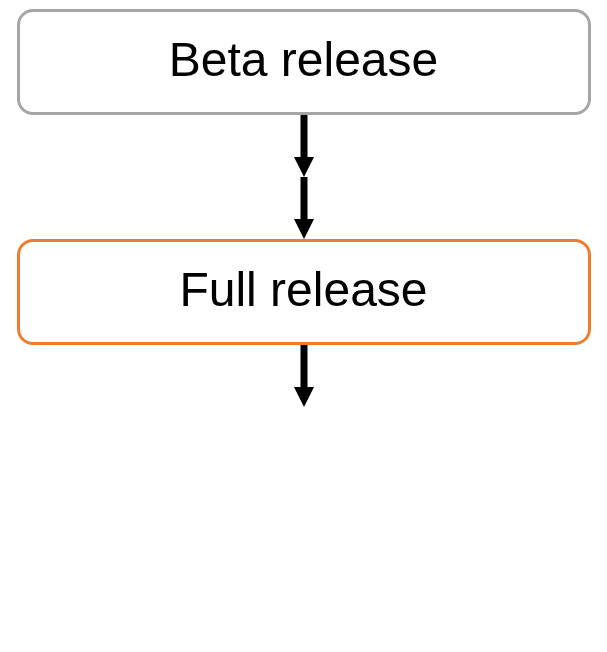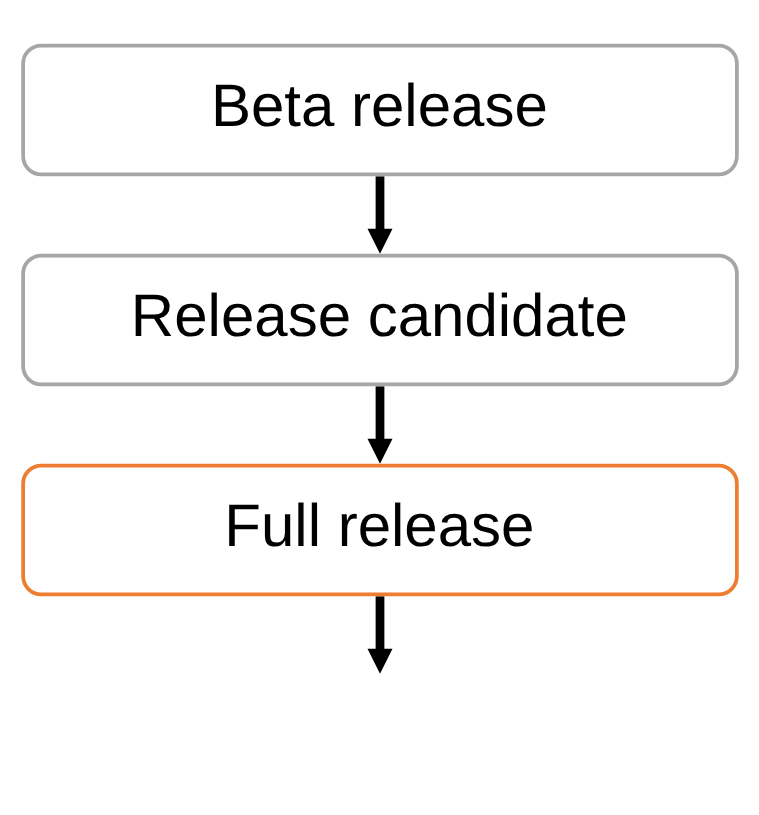--- a/index.html
+++ b/index.html
@@ -8,21 +8,21 @@
     background: #ffffff;
   }
   .canvas {
     position: relative;
     width: 607px;
     height: 652px;
     background: var(--background, #ffffff);
     font-family: "Liberation Sans", "DejaVu Sans", sans-serif;
     overflow: hidden;
     box-sizing: border-box;
-    padding-top: 35px;
+    padding-top: 9px;
     display: flex;
     flex-direction: column;
     align-items: center;
   }
   .node {
     box-sizing: border-box;
     width: 574px;
     height: 106px;
     border: 3px solid var(--node-border, #A6A6A6);
     border-radius: 16px;
@@ -64,23 +64,20 @@
     <span class="label">Beta release</span>
   </div>
 
   <div class="connector">
     <svg width="22" height="62" viewBox="0 0 22 62" aria-hidden="true">
       <rect x="7.5" y="0" width="7" height="44" fill="currentColor"></rect>
       <polygon points="1,42 21,42 11,62" fill="currentColor"></polygon>
     </svg>
   </div>
 
-  <div class="node">
-    <span class="label">Release candidate</span>
-  </div>
 
   <div class="connector">
     <svg width="22" height="62" viewBox="0 0 22 62" aria-hidden="true">
       <rect x="7.5" y="0" width="7" height="44" fill="currentColor"></rect>
       <polygon points="1,42 21,42 11,62" fill="currentColor"></polygon>
     </svg>
   </div>
 
   <div class="node highlight">
     <span class="label">Full release</span>

